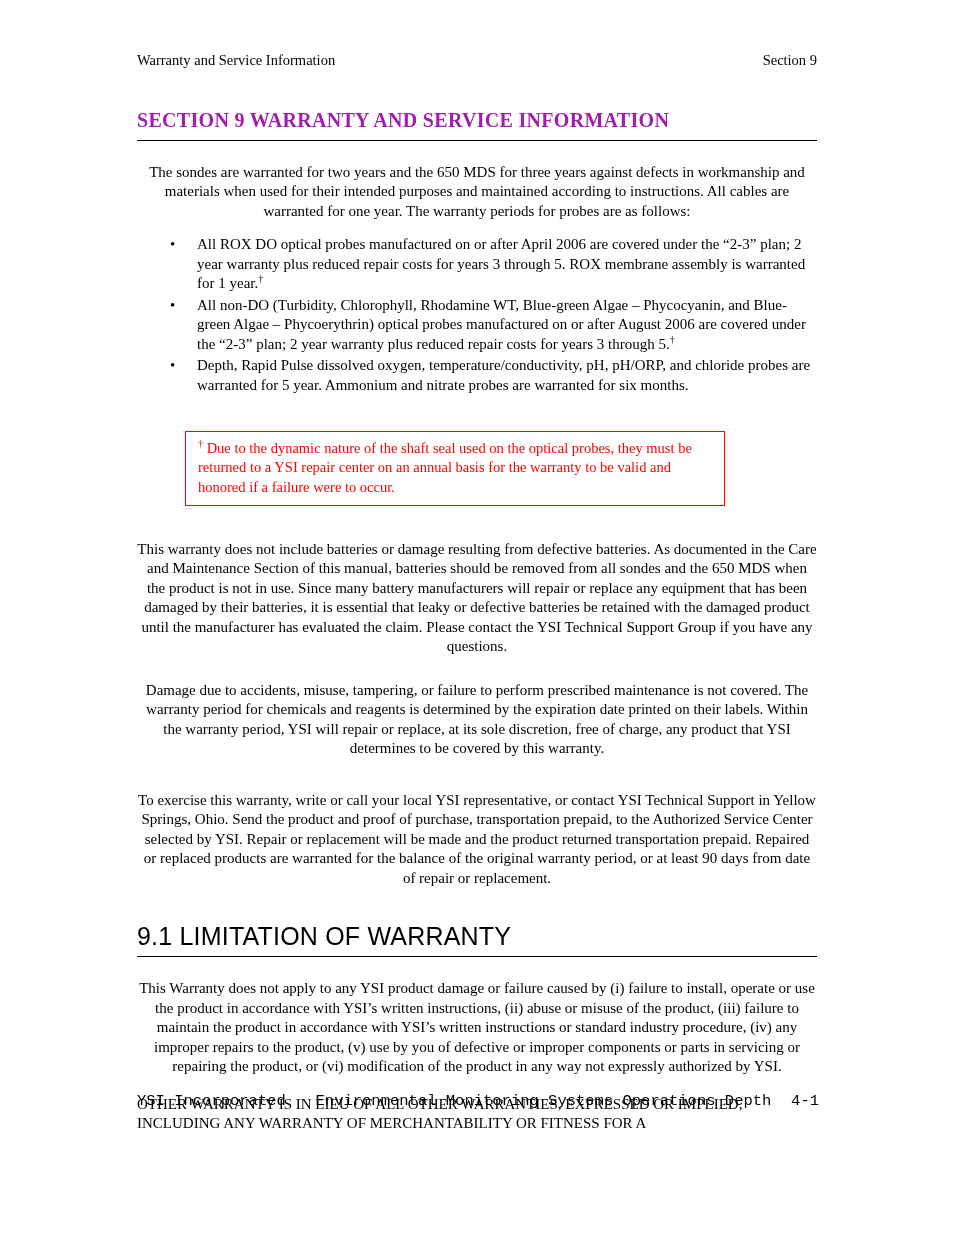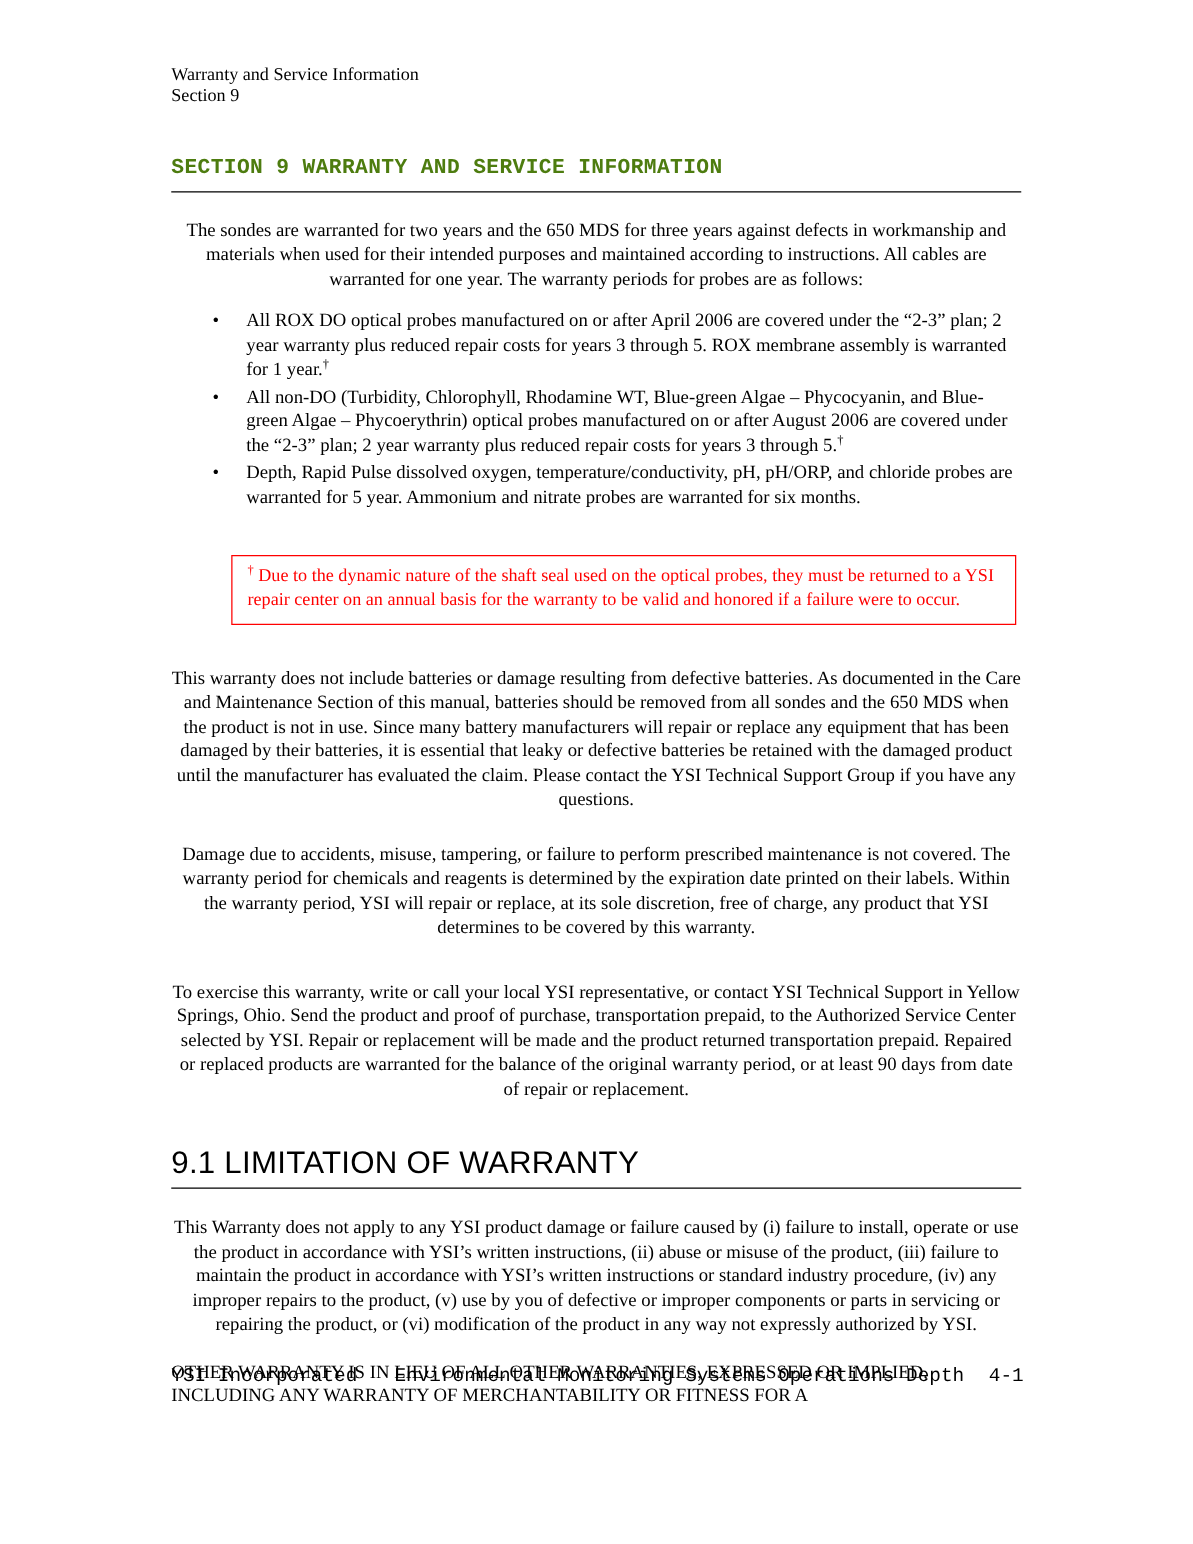--- a/index.html
+++ b/index.html
@@ -21,31 +21,30 @@
     left: 137px;
     top: 52px;
     width: 680px;
   }
   .running-head {
     display: flex;
     justify-content: space-between;
     font-size: 14.5px;
     font-family: "Liberation Serif", serif;
     margin-bottom: 38px;
-    flex-direction: column;
   }
   h1.section-title {
-    font-family: Liberation Mono, monospace;
+    font-family: Liberation Serif, serif;
     font-weight: bold;
-    font-size: 17px;
+    font-size: 20px;
     letter-spacing: 0.3px;
     line-height: 1.33;
     margin: 0 0 6px 0;
     padding: 0;
-    color: #4d7c0f;
+    color: #a21caf;
   }
   .rule {
     border: none;
     border-top: 1.6px solid #000;
     margin: 0 0 22px 0;
     width: 100%;
   }
   p.body-text {
     font-size: 15px;
     line-height: 1.30;
@@ -71,21 +70,21 @@
     font-size: 15px;
     line-height: 1.30;
   }
   sup.dagger {
     font-size: 10px;
     vertical-align: super;
     line-height: 0;
   }
   .warning-box {
     margin: 36px 0 34px 48px;
-    width: 628px;
+    width: 540px;
     border: 1.8px solid #ff0000;
     box-sizing: border-box;
     padding: 7px 10px 8px 12px;
   }
   .warning-box p {
     margin: 0;
     color: #ff0000;
     font-size: 14.5px;
     line-height: 1.33;
     text-indent: 0;

